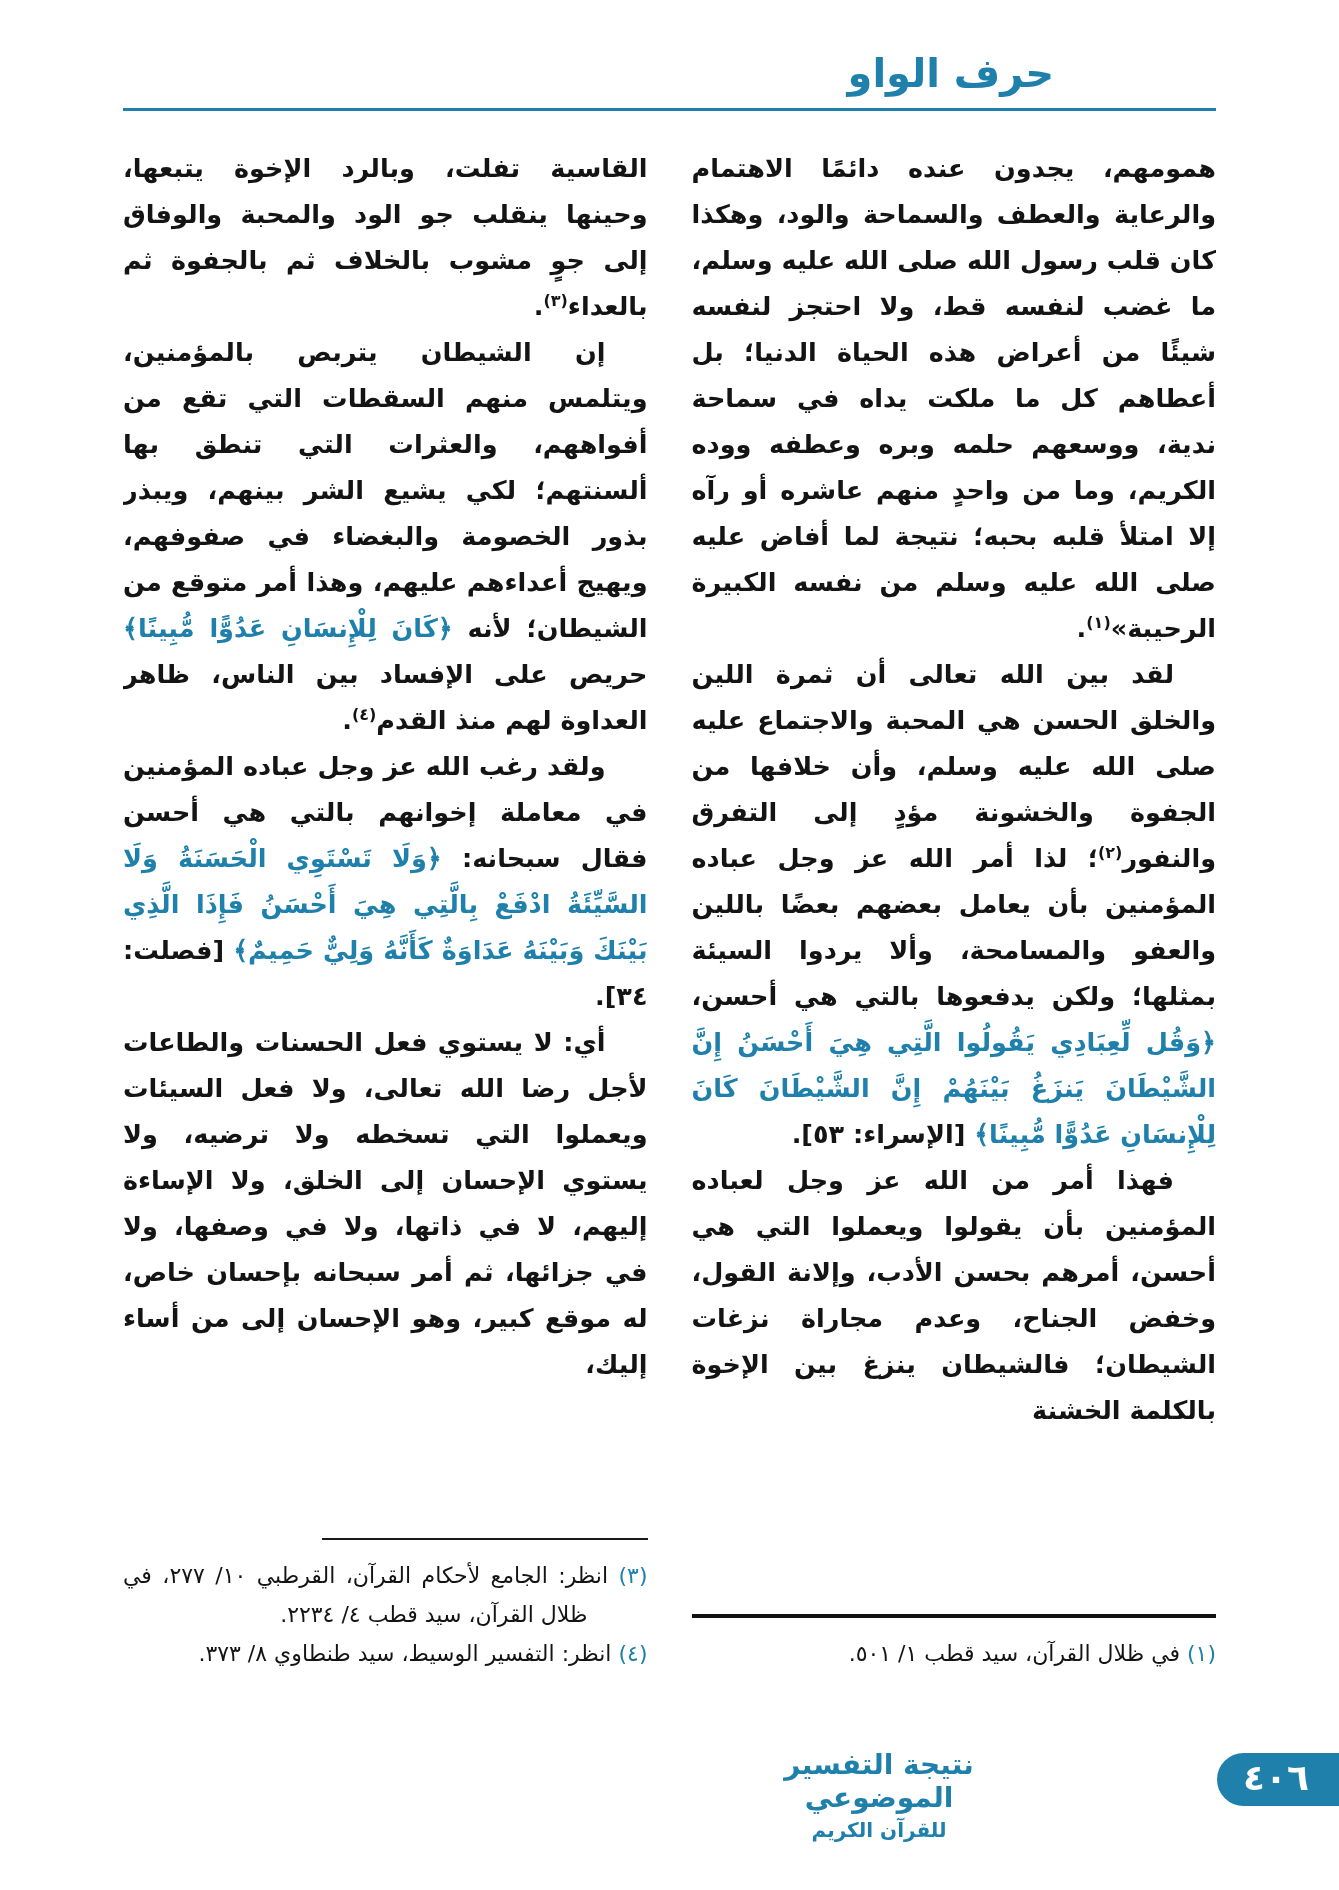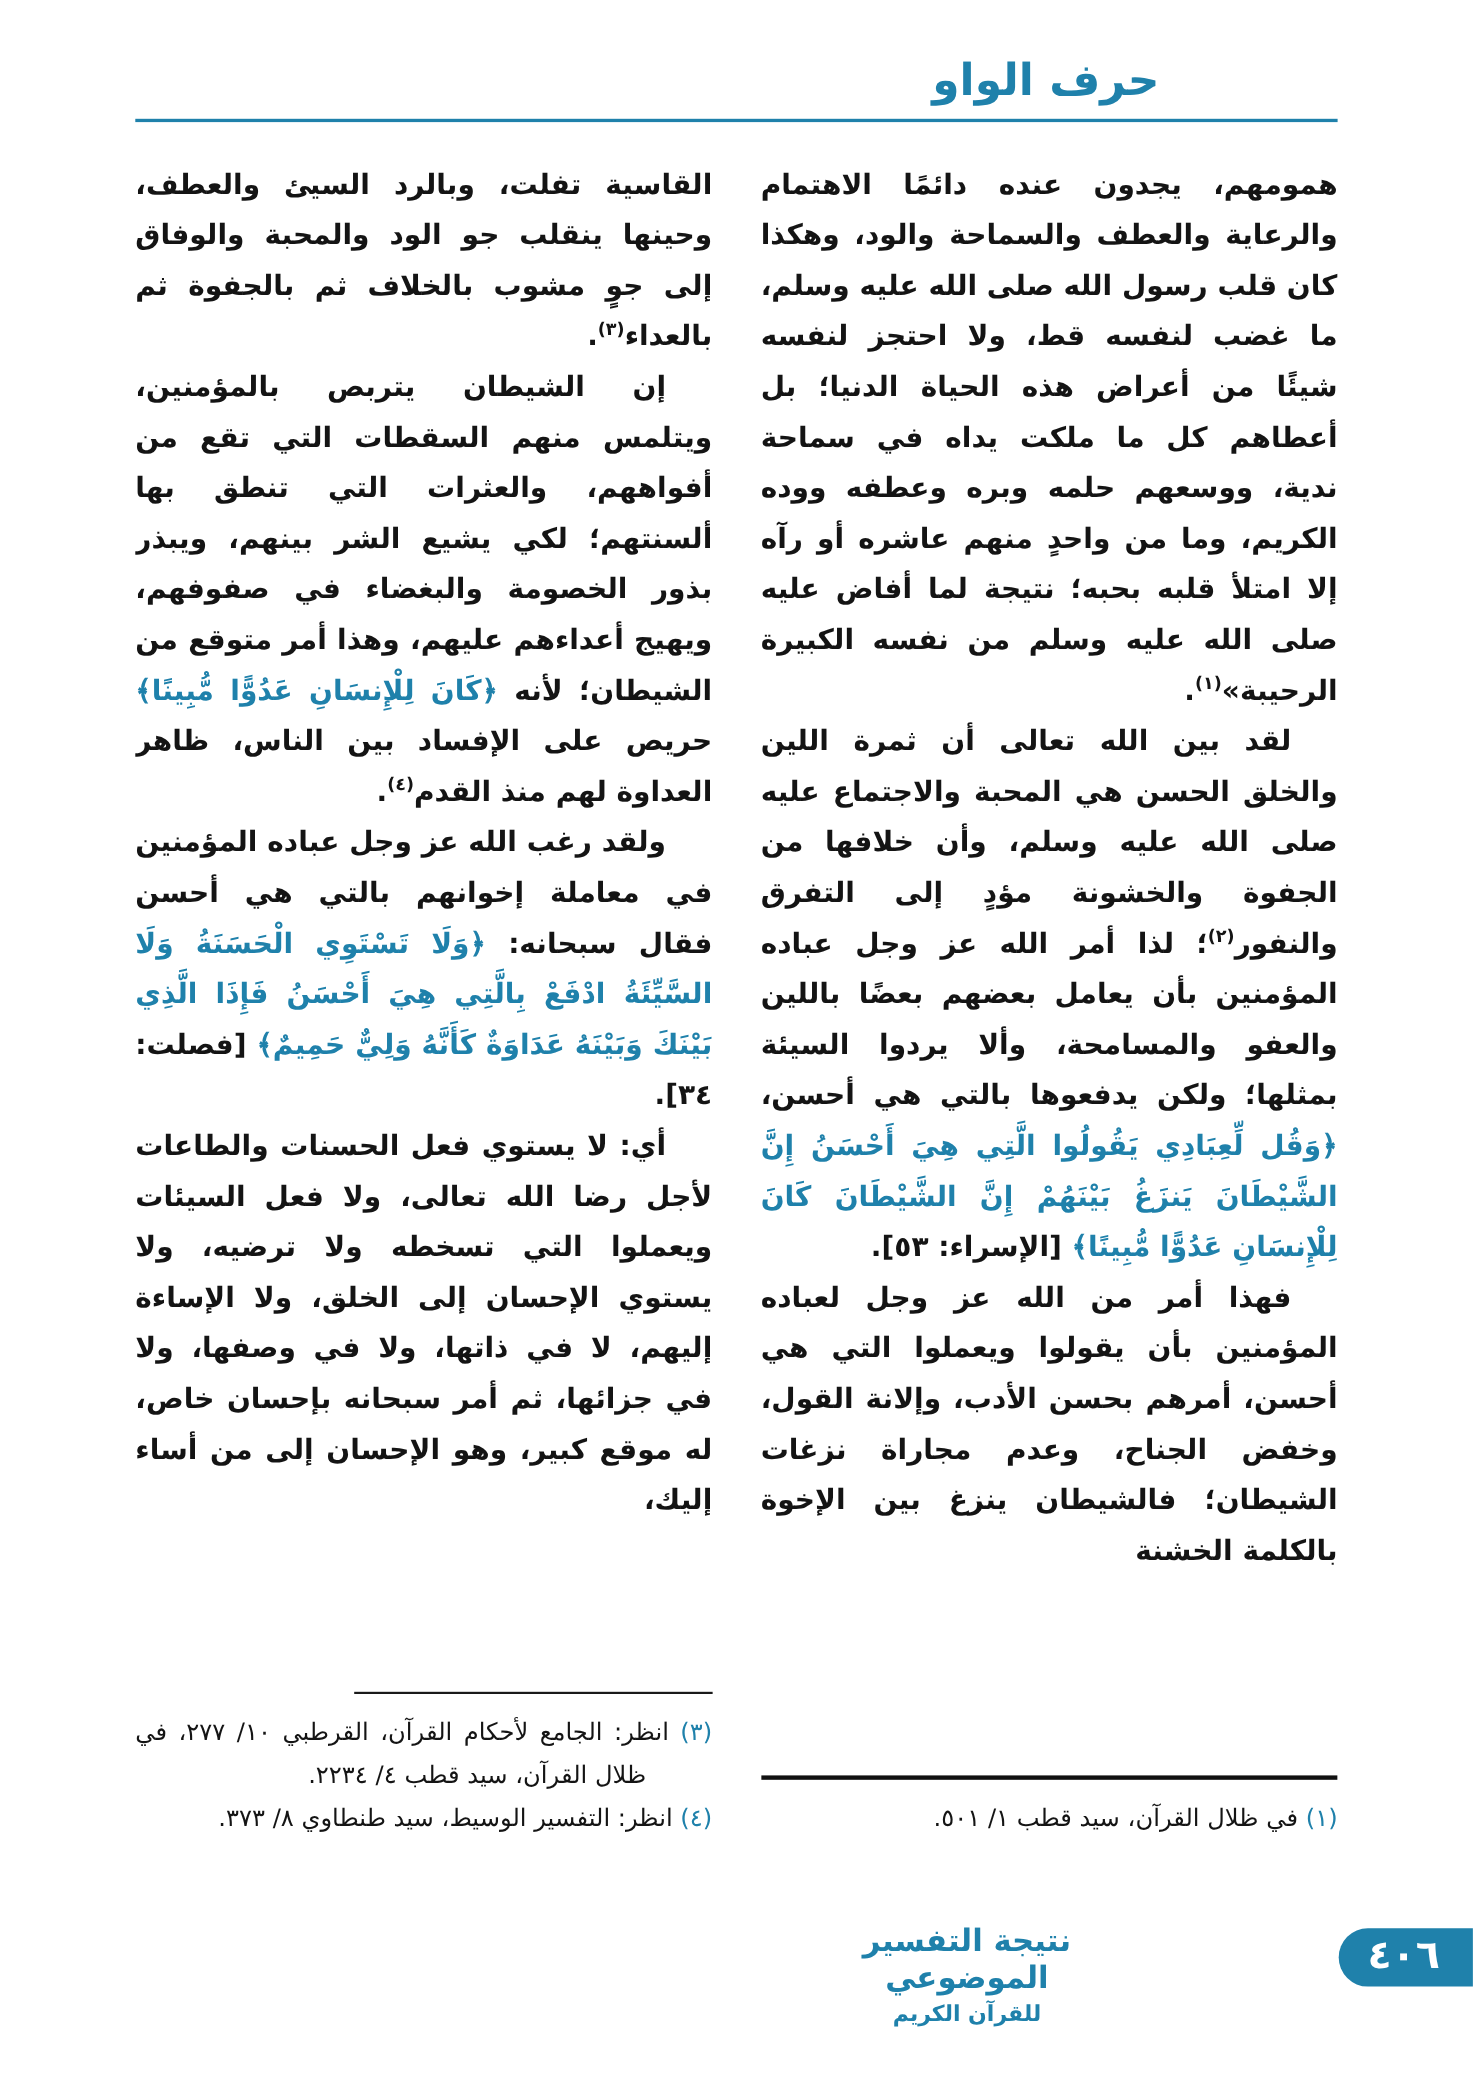--- a/index.html
+++ b/index.html
@@ -83,21 +83,21 @@
       <div class="footnotes">
         <div class="fn-rule heavy"></div>
         <div class="fn-list">
             <div class="footnote"><span class="fn-marker">(١)</span><span class="fn-text"> في ظلال القرآن، سيد قطب ١/ ٥٠١.</span></div>
           </div>
       </div>
     </section>
 
     <section class="column">
       <div class="col-body">
-          <p class="para"><span class="seg-text">القاسية تفلت، وبالرد السيئ والعطف، وحينها ينقلب جو الود والمحبة والوفاق إلى جوٍ مشوب بالخلاف ثم بالجفوة ثم بالعداء</span><sup class="seg-ref">(٣)</sup><span class="seg-text">.</span></p>
+          <p class="para"><span class="seg-text">القاسية تفلت، وبالرد الإخوة يتبعها، وحينها ينقلب جو الود والمحبة والوفاق إلى جوٍ مشوب بالخلاف ثم بالجفوة ثم بالعداء</span><sup class="seg-ref">(٣)</sup><span class="seg-text">.</span></p>
           <p class="para indent"><span class="seg-text">إن الشيطان يتربص بالمؤمنين، ويتلمس منهم السقطات التي تقع من أفواههم، والعثرات التي تنطق بها ألسنتهم؛ لكي يشيع الشر بينهم، ويبذر بذور الخصومة والبغضاء في صفوفهم، ويهيج أعداءهم عليهم، وهذا أمر متوقع من الشيطان؛ لأنه </span><span class="seg-quran">﴿كَانَ لِلْإِنسَانِ عَدُوًّا مُّبِينًا﴾</span><span class="seg-text"> حريص على الإفساد بين الناس، ظاهر العداوة لهم منذ القدم</span><sup class="seg-ref">(٤)</sup><span class="seg-text">.</span></p>
           <p class="para indent"><span class="seg-text">ولقد رغب الله عز وجل عباده المؤمنين في معاملة إخوانهم بالتي هي أحسن فقال سبحانه: </span><span class="seg-quran">﴿وَلَا تَسْتَوِي الْحَسَنَةُ وَلَا السَّيِّئَةُ ادْفَعْ بِالَّتِي هِيَ أَحْسَنُ فَإِذَا الَّذِي بَيْنَكَ وَبَيْنَهُ عَدَاوَةٌ كَأَنَّهُ وَلِيٌّ حَمِيمٌ﴾</span><span class="seg-cite"> [فصلت: ٣٤].</span></p>
           <p class="para indent"><span class="seg-text">أي: لا يستوي فعل الحسنات والطاعات لأجل رضا الله تعالى، ولا فعل السيئات ويعملوا التي تسخطه ولا ترضيه، ولا يستوي الإحسان إلى الخلق، ولا الإساءة إليهم، لا في ذاتها، ولا في وصفها، ولا في جزائها، ثم أمر سبحانه بإحسان خاص، له موقع كبير، وهو الإحسان إلى من أساء إليك،</span></p>
         </div>
       <div class="footnotes">
         <div class="fn-rule"></div>
         <div class="fn-list">
             <div class="footnote"><span class="fn-marker">(٣)</span><span class="fn-text"> انظر: الجامع لأحكام القرآن، القرطبي ١٠/ ٢٧٧، في ظلال القرآن، سيد قطب ٤/ ٢٢٣٤.</span></div>
             <div class="footnote"><span class="fn-marker">(٤)</span><span class="fn-text"> انظر: التفسير الوسيط، سيد طنطاوي ٨/ ٣٧٣.</span></div>
           </div>

